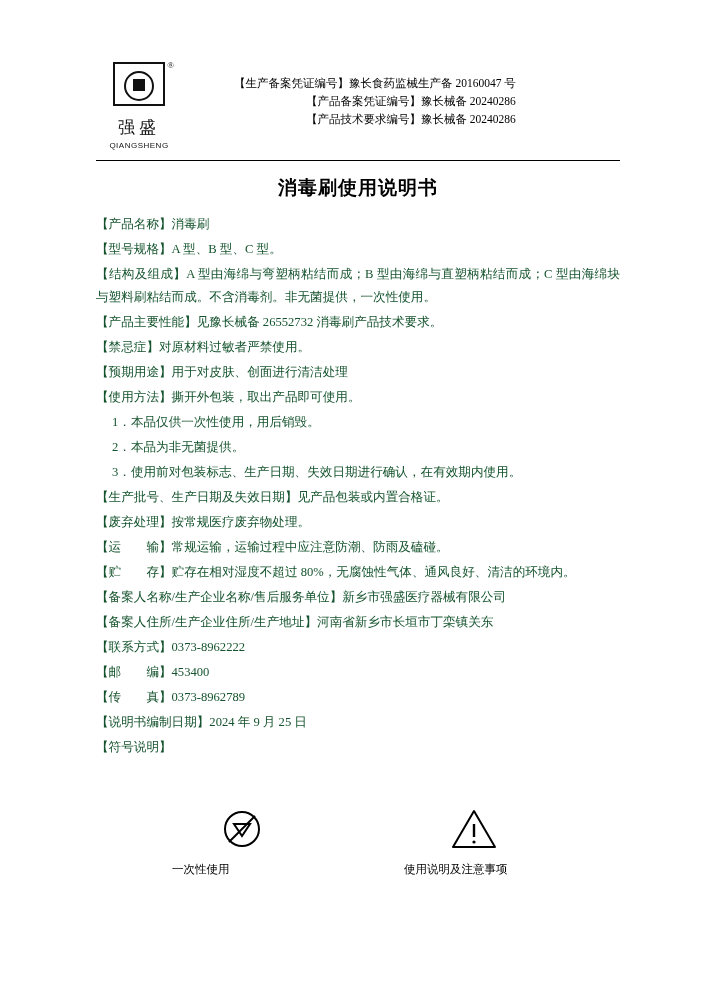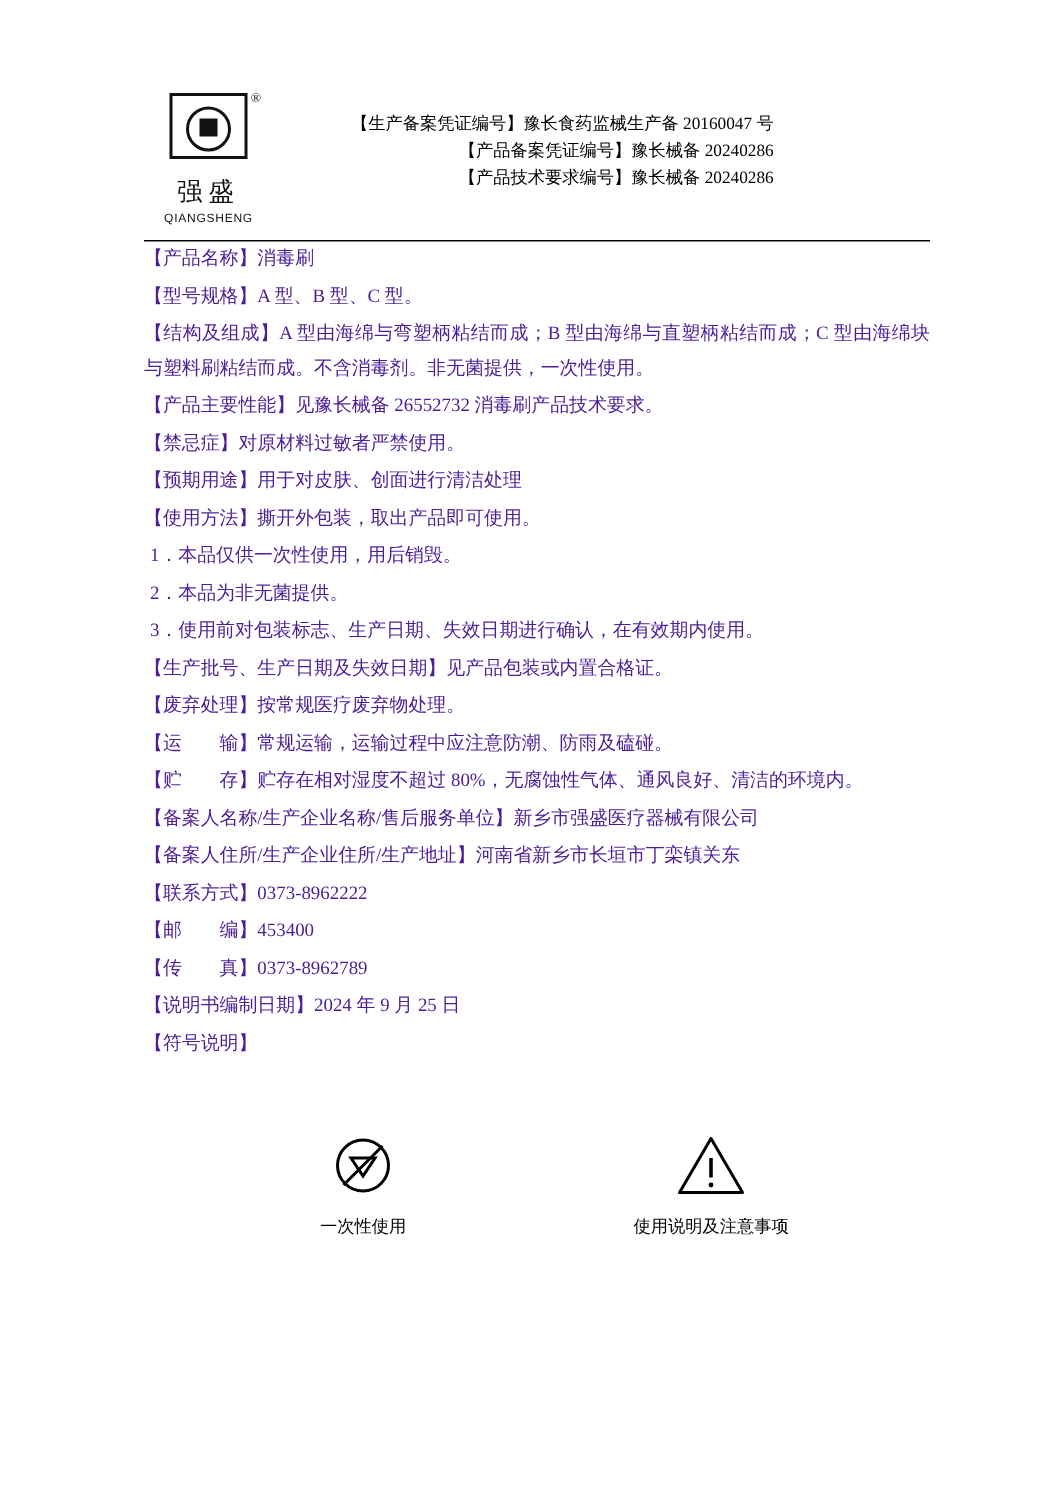--- a/index.html
+++ b/index.html
@@ -105,38 +105,38 @@
     font-size: 19px;
     font-weight: bold;
     letter-spacing: 1px;
     margin: 14px 0 12px 0;
     color: #000;
   }
   
   .line {
     font-size: 12.6px;
     line-height: 22.5px;
-    color: #4c1d95;
+    color: #14532d;
     margin: 0 0 2.5px 0;
     text-align: justify;
   }
   .line.numbered {
     padding-left: 16px;
     text-indent: -16px;
-    margin-left: 4px;
+    margin-left: 16px;
   }
   
   .symbols {
     margin-top: 46px;
     display: flex;
     justify-content: center;
     gap: 92px;
   }
   .sym {
-    text-align: center;
+    text-align: left;
     width: 140px;
   }
   .sym-glyph {
     height: 50px;
     display: flex;
     align-items: center;
     justify-content: center;
   }
   .sym-caption {
     font-size: 11.5px;
@@ -159,20 +159,21 @@
       </div>
       <div class="reg-lines">
         <div>【生产备案凭证编号】豫长食药监械生产备 20160047 号</div>
         <div>【产品备案凭证编号】豫长械备 20240286</div>
         <div>【产品技术要求编号】豫长械备 20240286</div>
       </div>
     </div>
 
     <hr class="hr">
 
+    <div class="doc-title">消毒刷使用说明书</div>
 
     <p class="line">【产品名称】消毒刷</p>
     <p class="line">【型号规格】A 型、B 型、C 型。</p>
     <p class="line">【结构及组成】A 型由海绵与弯塑柄粘结而成；B 型由海绵与直塑柄粘结而成；C 型由海绵块与塑料刷粘结而成。不含消毒剂。非无菌提供，一次性使用。</p>
     <p class="line">【产品主要性能】见豫长械备 26552732 消毒刷产品技术要求。</p>
     <p class="line">【禁忌症】对原材料过敏者严禁使用。</p>
     <p class="line">【预期用途】用于对皮肤、创面进行清洁处理</p>
     <p class="line">【使用方法】撕开外包装，取出产品即可使用。</p>
 
     <p class="line numbered">1．本品仅供一次性使用，用后销毁。</p>

